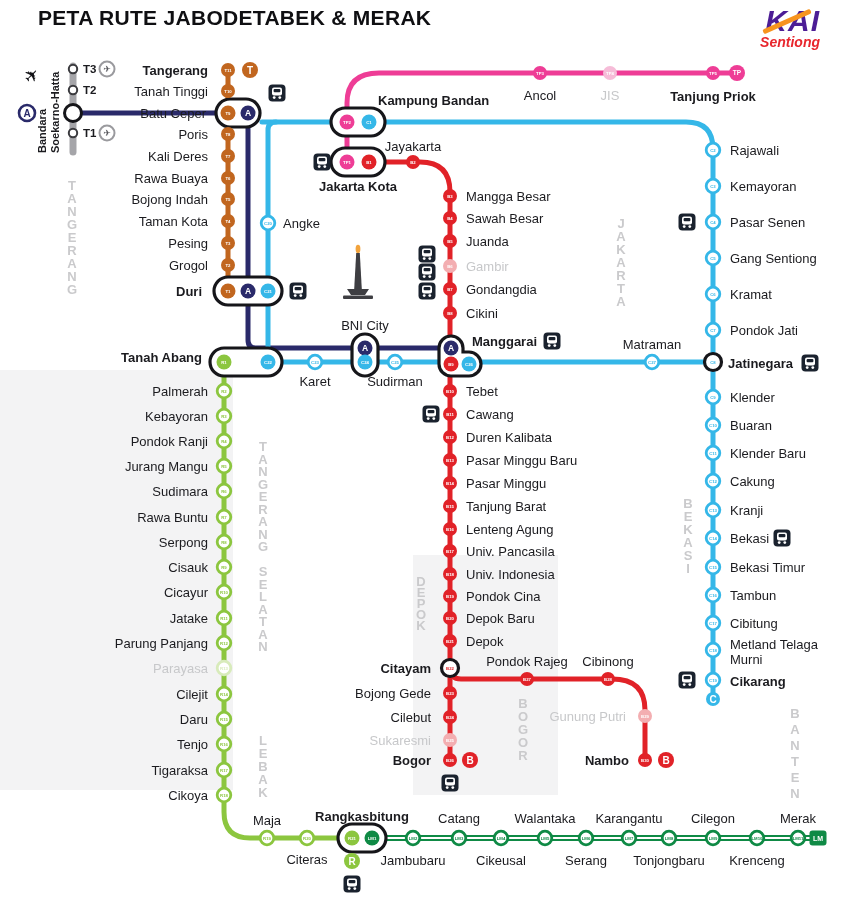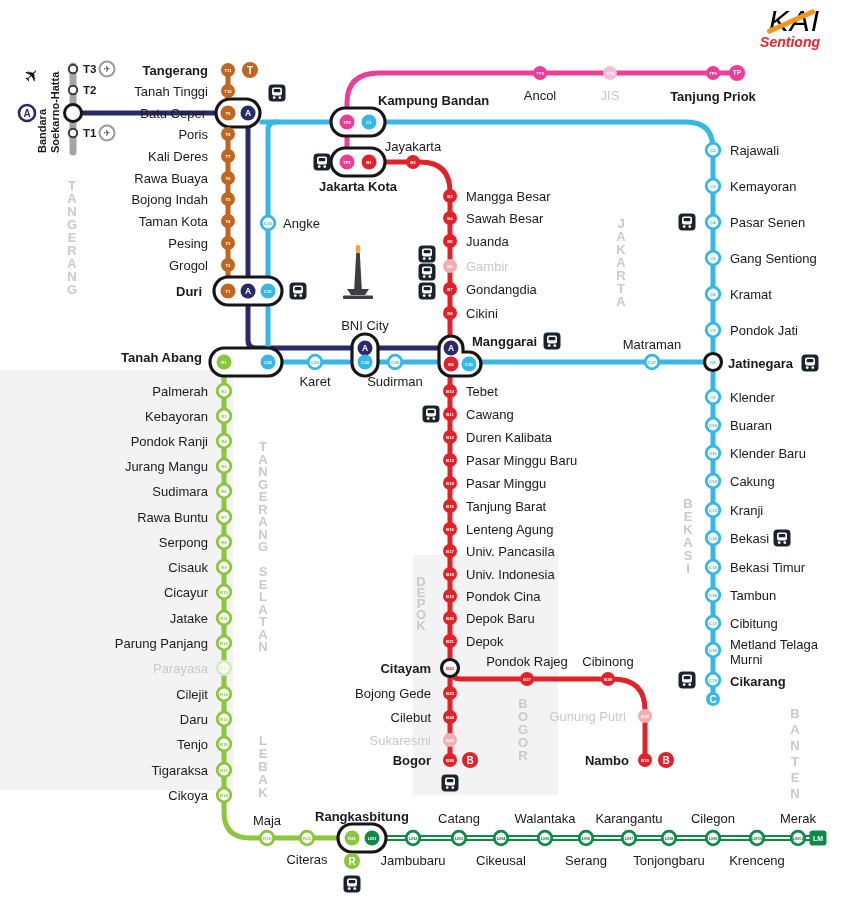--- a/index.html
+++ b/index.html
@@ -1,33 +1,34 @@
 <!DOCTYPE html>
 <html><head>
 <meta charset="utf-8">
 <style>
   html,body{margin:0;padding:0;background:#fff;}
   .page{position:relative;width:850px;height:900px;background:#fff;overflow:hidden;
         font-family:"Liberation Sans",sans-serif;}
   .page-title{position:absolute;left:38px;top:6px;margin:0;font-size:21px;font-weight:800;
         color:#0F0F12;letter-spacing:.3px;z-index:3;}
   .logo{position:absolute;right:30px;top:6px;z-index:3;text-align:right;}
-  .kai{position:relative;display:inline-block;font-size:30px;line-height:1;font-weight:400;
-        font-style:italic;color:#000000;letter-spacing:1px;}
+  .kai{position:relative;display:inline-block;font-size:30px;line-height:1;font-weight:700;
+        font-style:italic;color:#4c1d95;letter-spacing:1px;}
   .kai-slash{position:absolute;left:-4px;top:13px;width:52px;height:5px;background:#F7941E;
         transform:rotate(-24deg);border-radius:2px;}
   .commuter{display:block;margin-top:-2px;color:#E8262D;font-weight:700;font-style:italic;
         font-size:14px;}
   svg{position:absolute;left:0;top:0;}
   text{font-family:"Liberation Sans",sans-serif;}
 </style>
 </head>
 <body>
 
 <div class="page">
+  <h1 class="page-title">PETA RUTE JABODETABEK &amp; MERAK</h1>
   <div class="logo">
     <span class="kai"><span>KAI</span><span class="kai-slash"></span></span>
     <span class="commuter">Sentiong</span>
   </div>
   <svg id="map" width="850" height="900" viewBox="0 0 850 900">
       <rect x="0" y="370" width="233" height="420" fill="#F3F3F4"></rect>
       <rect x="413" y="555" width="145" height="240" fill="#F3F3F4"></rect>
       <text text-anchor="middle" font-size="13" font-weight="700" fill="#CACACC"><tspan x="72" y="190">T</tspan><tspan x="72" y="203">A</tspan><tspan x="72" y="216">N</tspan><tspan x="72" y="229">G</tspan><tspan x="72" y="242">E</tspan><tspan x="72" y="255">R</tspan><tspan x="72" y="268">A</tspan><tspan x="72" y="281">N</tspan><tspan x="72" y="294">G</tspan></text>
       <text text-anchor="middle" font-size="13" font-weight="700" fill="#CACACC"><tspan x="621" y="228">J</tspan><tspan x="621" y="241">A</tspan><tspan x="621" y="254">K</tspan><tspan x="621" y="267">A</tspan><tspan x="621" y="280">R</tspan><tspan x="621" y="293">T</tspan><tspan x="621" y="306">A</tspan></text>
       <text text-anchor="middle" font-size="13" font-weight="700" fill="#CACACC"><tspan x="688" y="508">B</tspan><tspan x="688" y="521">E</tspan><tspan x="688" y="534">K</tspan><tspan x="688" y="547">A</tspan><tspan x="688" y="560">S</tspan><tspan x="688" y="573">I</tspan></text>

